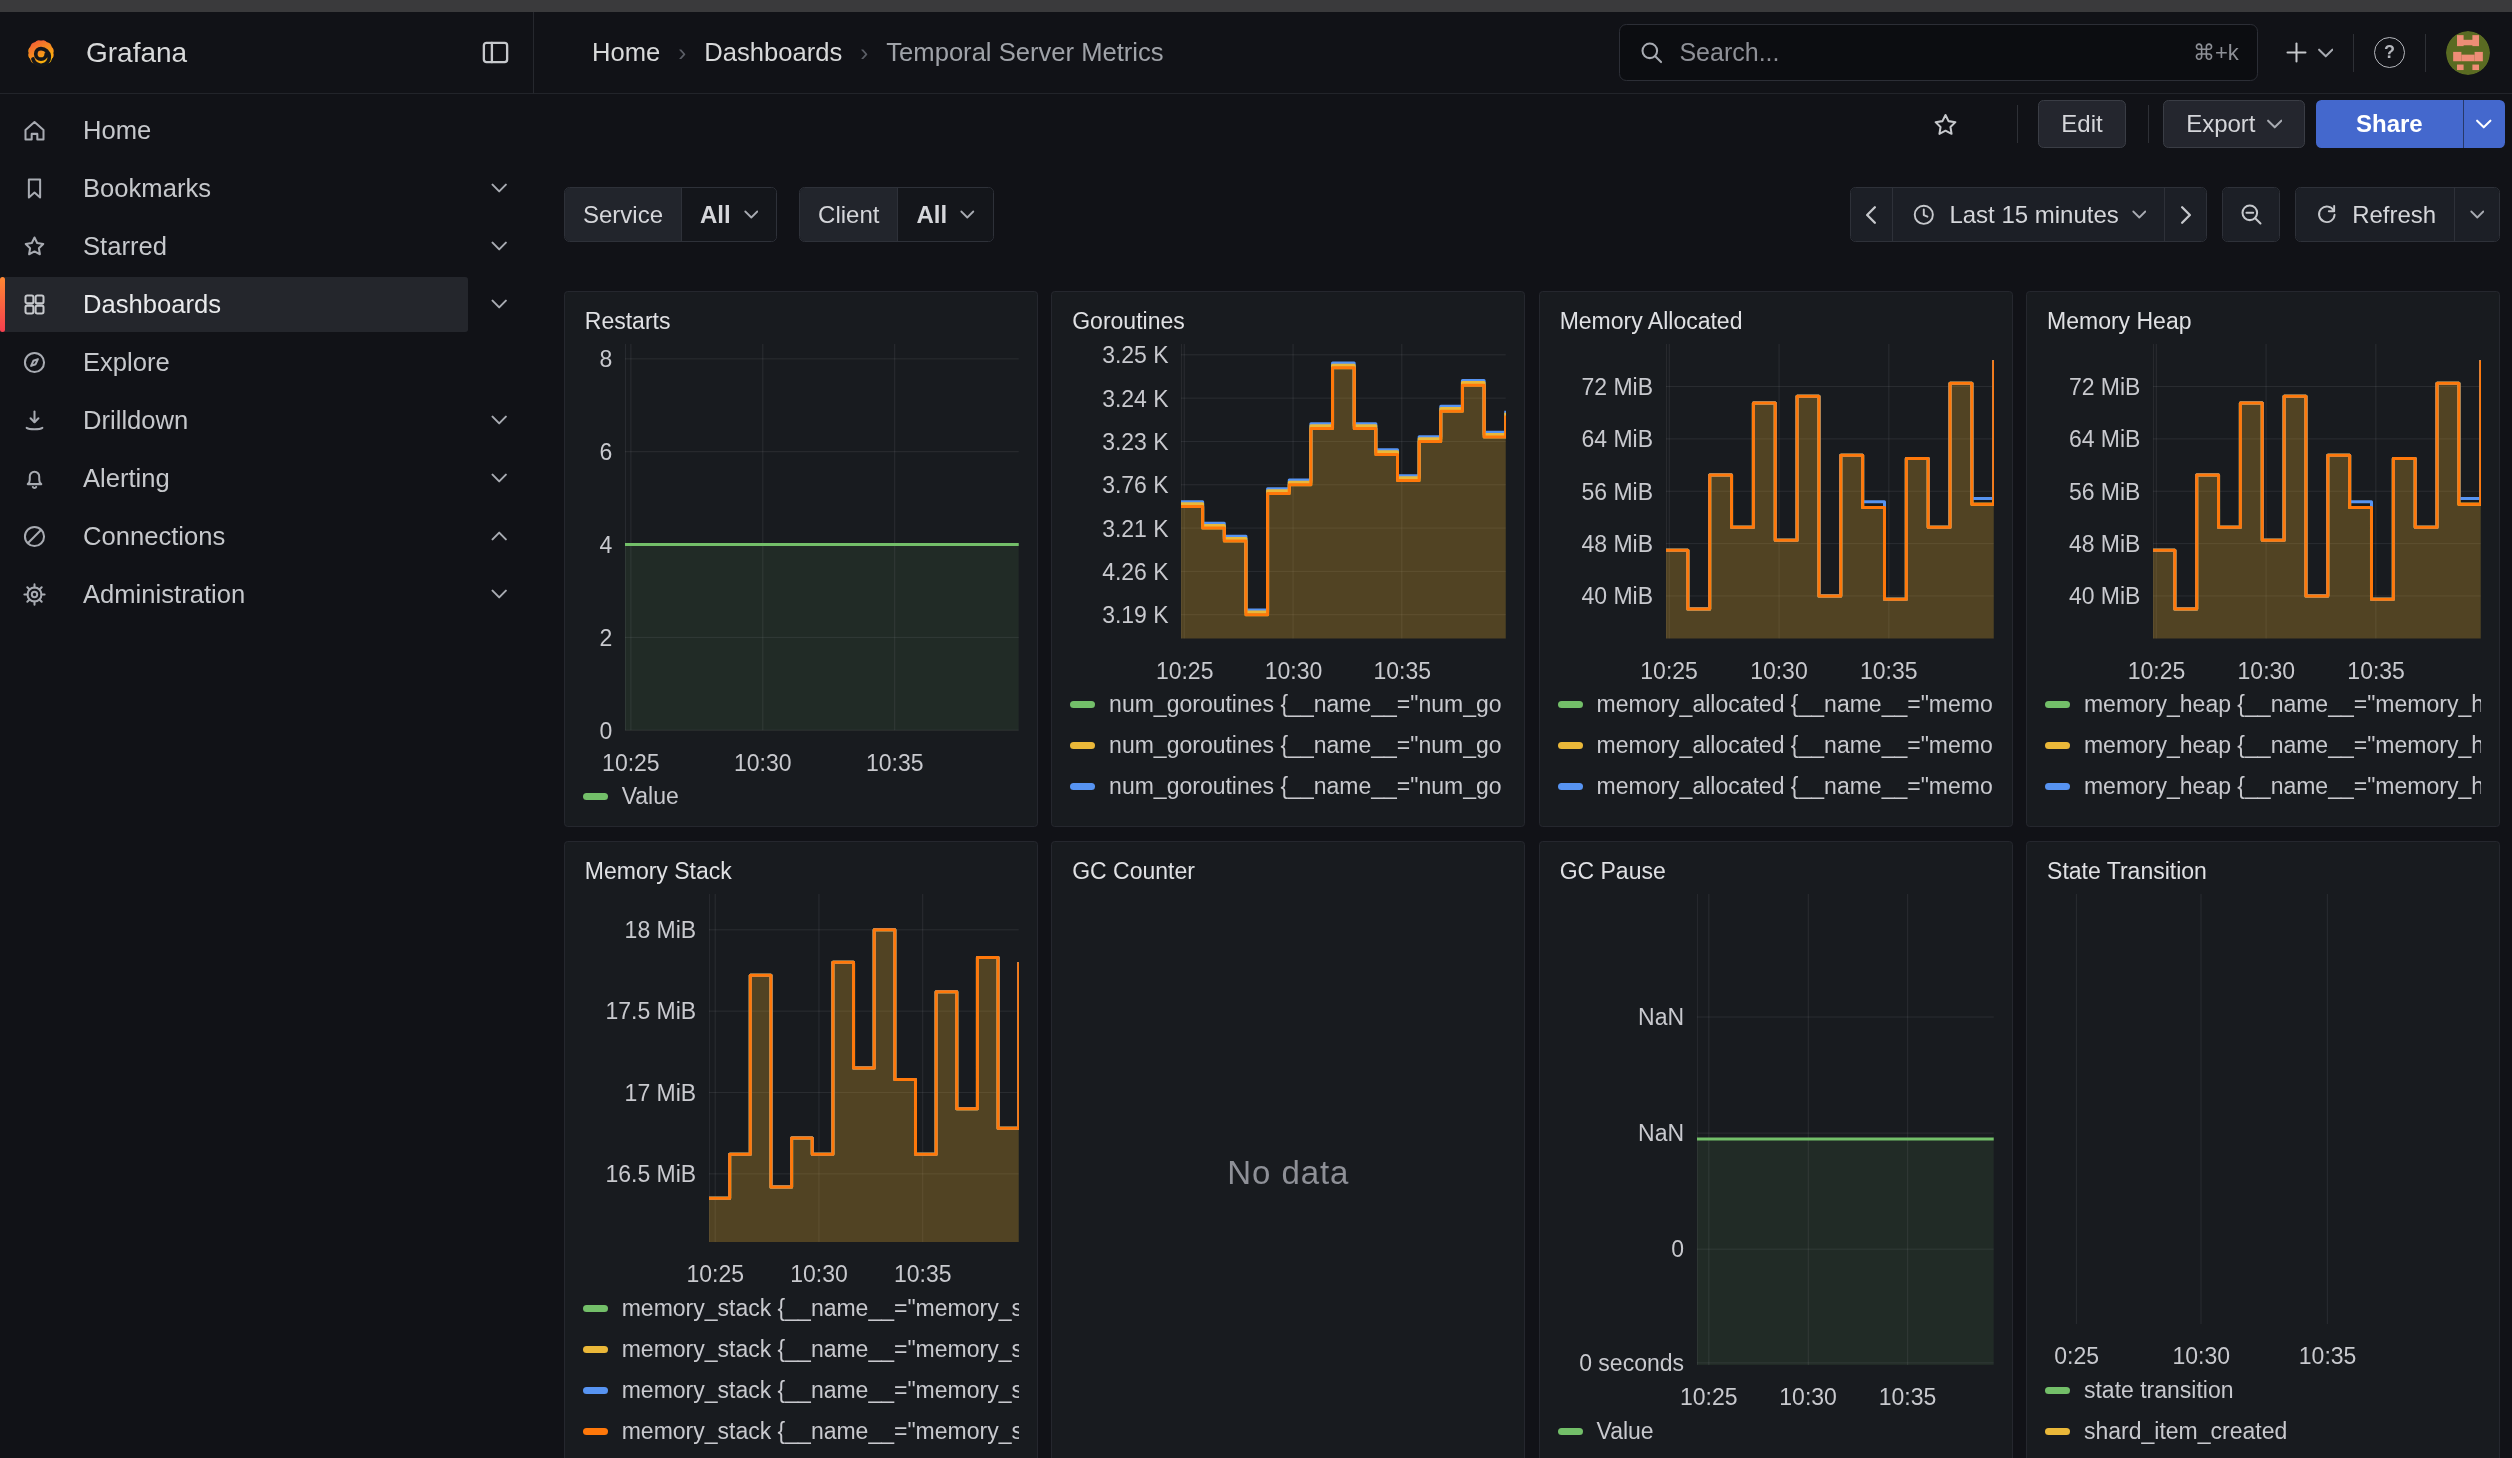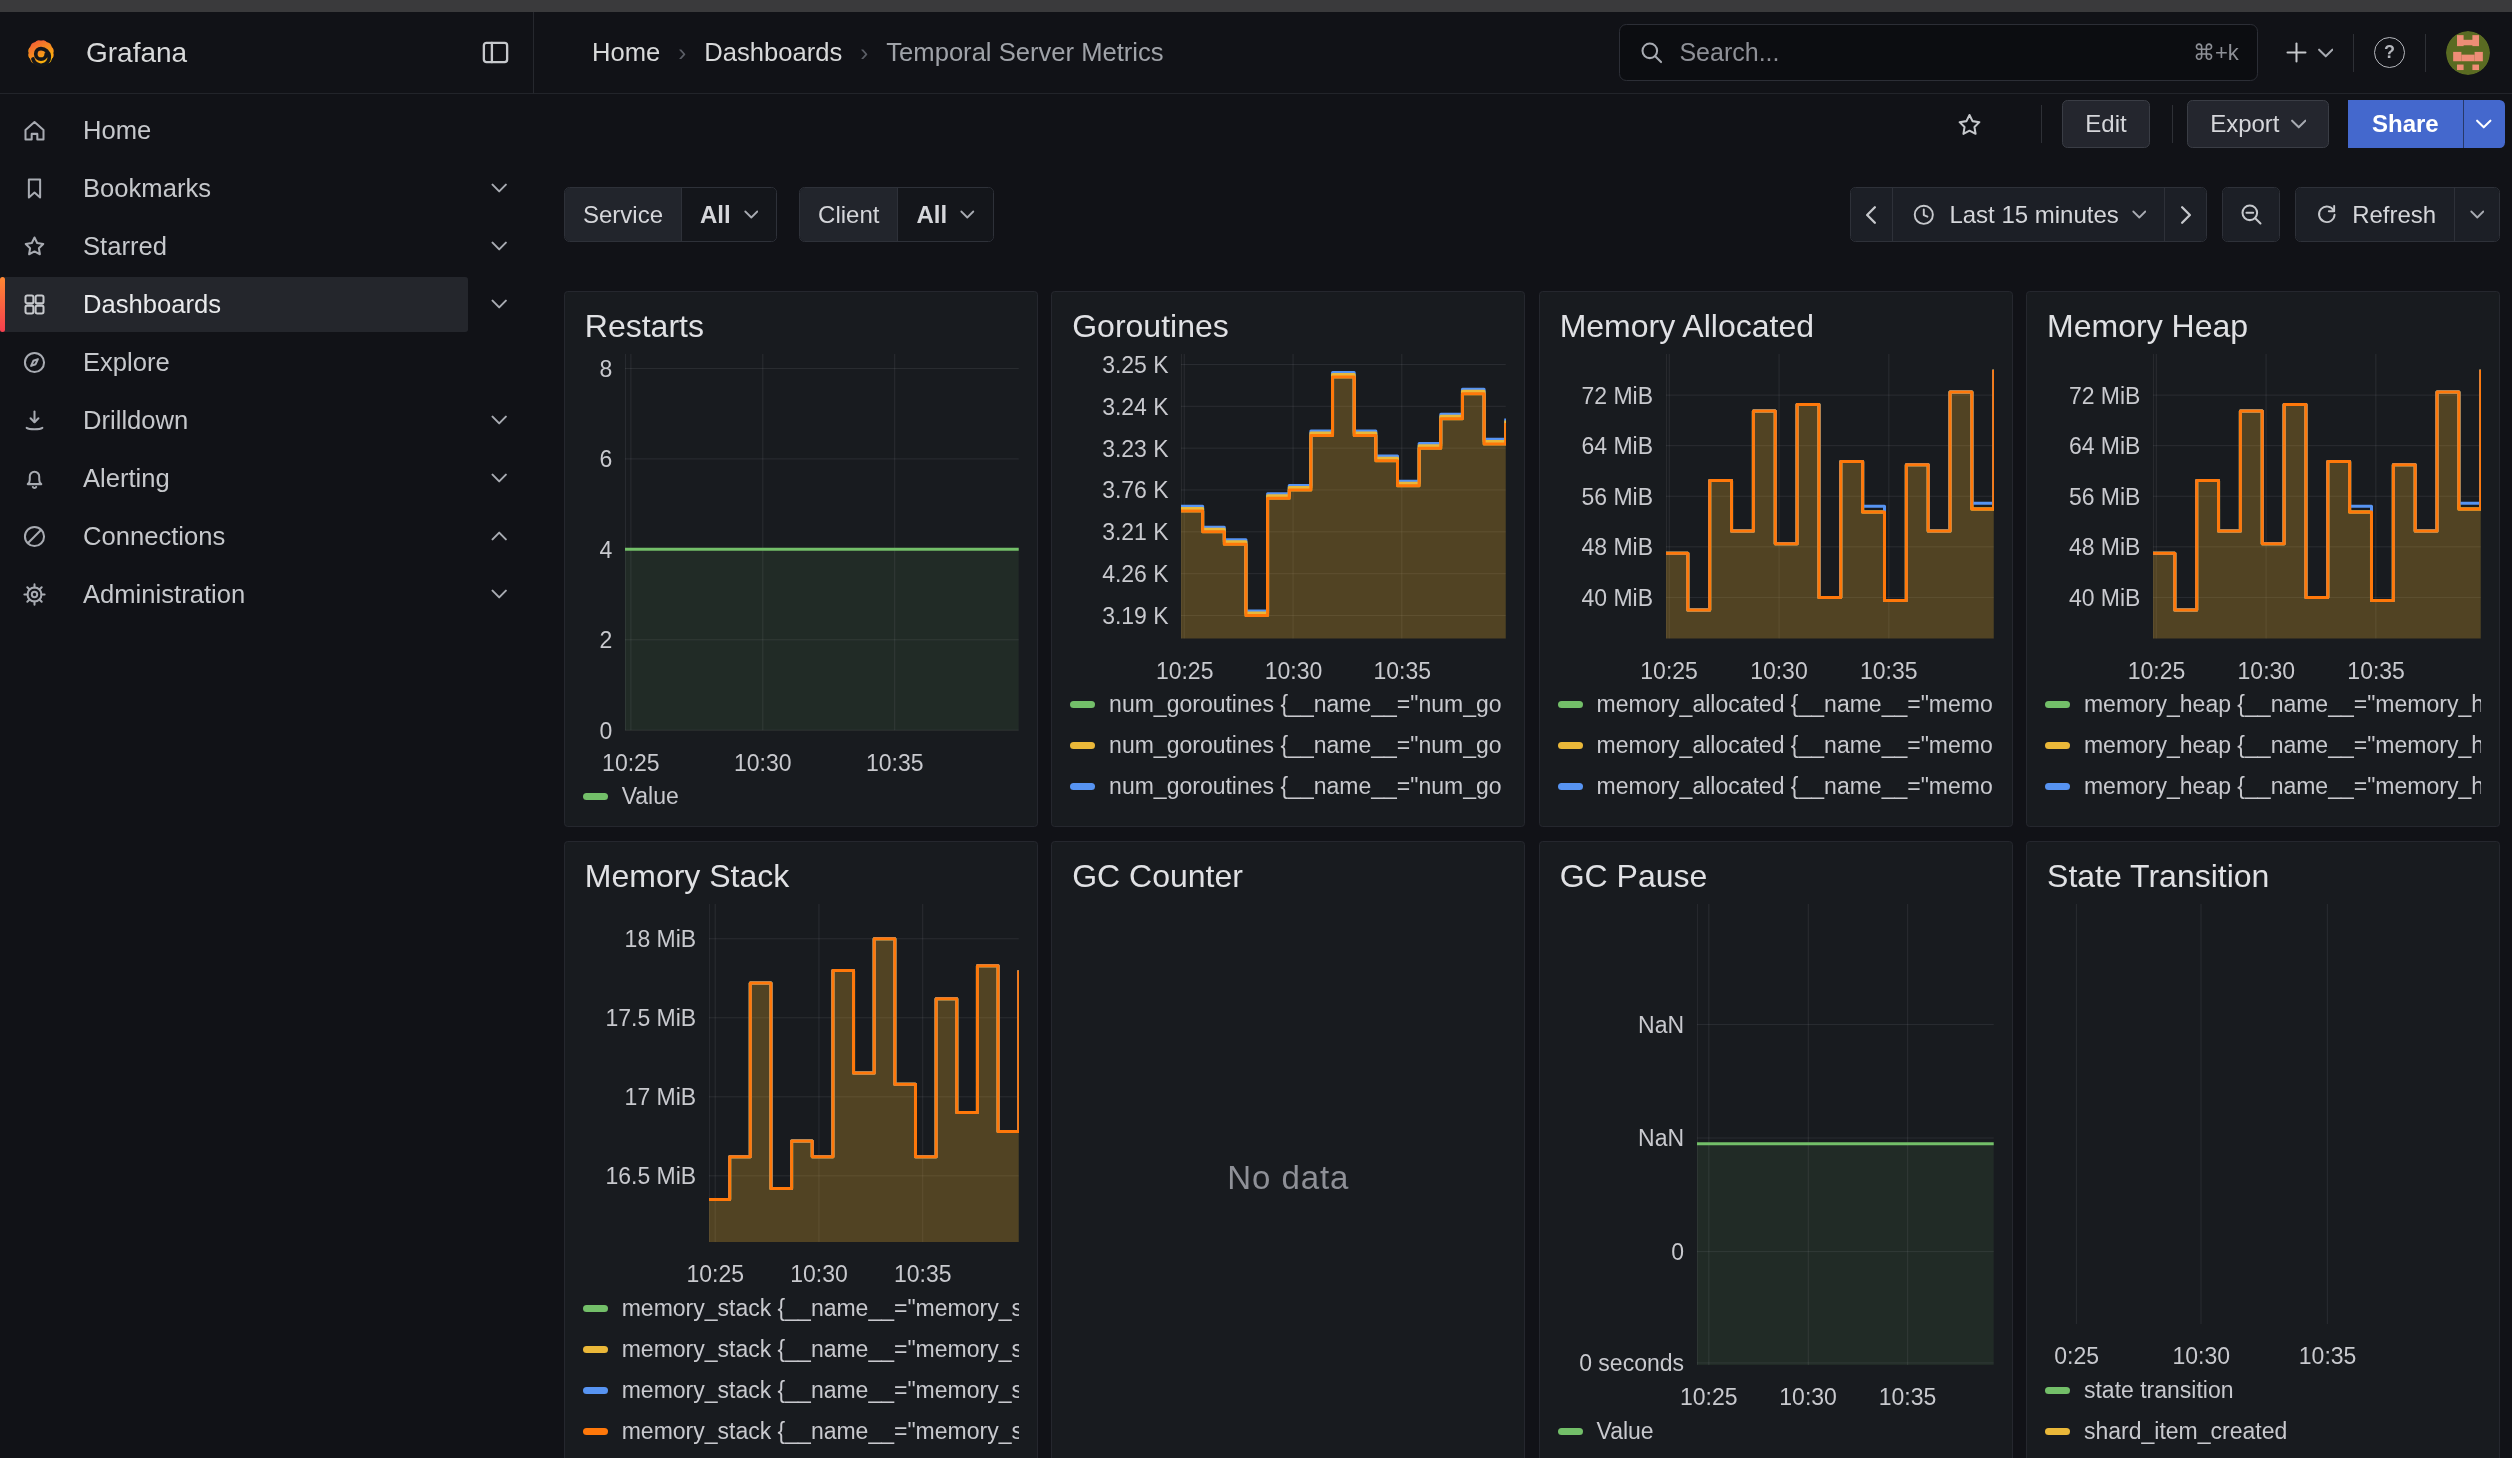--- a/index.html
+++ b/index.html
@@ -48,43 +48,43 @@
   .side-item .schev { position:absolute; right:27px; top:50%; transform:translateY(-50%); }
   .side-item.sub { padding-left:83px; }
   .side-item.sub .slabel { margin-left:0; }
 
   
   .subheader { position:absolute; left:535px; top:95px; right:0; height:58px; display:flex; align-items:center;
                justify-content:flex-end; padding-right:7.3px; }
   .btn { height:48px; display:flex; align-items:center; gap:11px; padding:0 22px; background:#24262e;
          border:0.9px solid #3a3d45; border-radius:5.5px; font-size:24px; font-weight:500; color:#d5d6da; }
   .share-group { display:flex; height:48px; border-radius:5.5px; overflow:hidden; }
-  .share-main { background:#4468cd; color:#fff; display:flex; align-items:center; padding:0 24px;
-                font-size:24px; font-weight:600;margin-left:8px; }
+  .share-main { background:#4468cd; color:#fff; display:flex; align-items:center; padding:0 40px;
+                font-size:24px; font-weight:600; }
   .share-chev { background:#4468cd; width:42px; display:flex; align-items:center; justify-content:center;
                 border-left:1.8px solid rgba(17,18,23,0.55); }
 
   
   .filterbar { position:absolute; left:564px; top:187px; right:12px; height:55px; display:flex; align-items:center; }
   .seg-group { display:flex; height:55px; border:0.9px solid #2e3139; border-radius:5.5px; overflow:hidden; }
   .seg { display:flex; align-items:center; gap:12.8px; padding:0 18px; background:#1c1f26; font-size:24px; color:#d5d6da; }
   .seg + .seg { border-left:0.9px solid #2e3139; }
   .seg.flabel { background:#22252c; font-weight:400; }
   .seg.fvalue { background:#14161b; font-weight:600; }
   .filterbar .gap24 { width:22px; }
   .filterbar .spacer { flex:1; }
   .seg.navseg { padding:0 14.6px; }
   .gap16 { width:14.6px; }
 
   
   .panels { position:absolute; left:564px; top:291px; right:12px; display:grid;
             grid-template-columns:repeat(4,1fr); grid-template-rows:536px 621px; gap:13.7px; }
   .panel { background:#181b1f; border:0.9px solid #25272e; border-radius:3.7px; display:flex; flex-direction:column;
            padding:12.8px 18px 9px 18px; overflow:hidden; }
-  .panel h2 { font-size:32px; font-weight:500; color:#e0e1e4; margin:3.7px 0 9px 1.8px; }
+  .panel h2 { font-size:23px; font-weight:500; color:#e0e1e4; margin:3.7px 0 9px 1.8px; }
   .chart { flex:1; display:flex; flex-direction:column; min-height:0; }
   .chart.nodata { align-items:center; justify-content:center; }
   .nodata-msg { font-size:33px; color:#8e9097; letter-spacing:0.9px; }
   .plot-row { flex:1; display:flex; min-height:0; }
   .ygut { position:relative; flex:none; }
   .ylabel { position:absolute; right:12.8px; transform:translateY(-50%); font-size:23px; color:#c8c9ce; white-space:nowrap; }
   .plot { position:relative; flex:1; }
   .plot svg { position:absolute; inset:0; width:100%; height:100%; }
   .xrow { position:relative; height:38px; flex:none; }
   .xlabel { position:absolute; top:19px; transform:translateX(-50%); font-size:23px; color:#c8c9ce; white-space:nowrap; }

